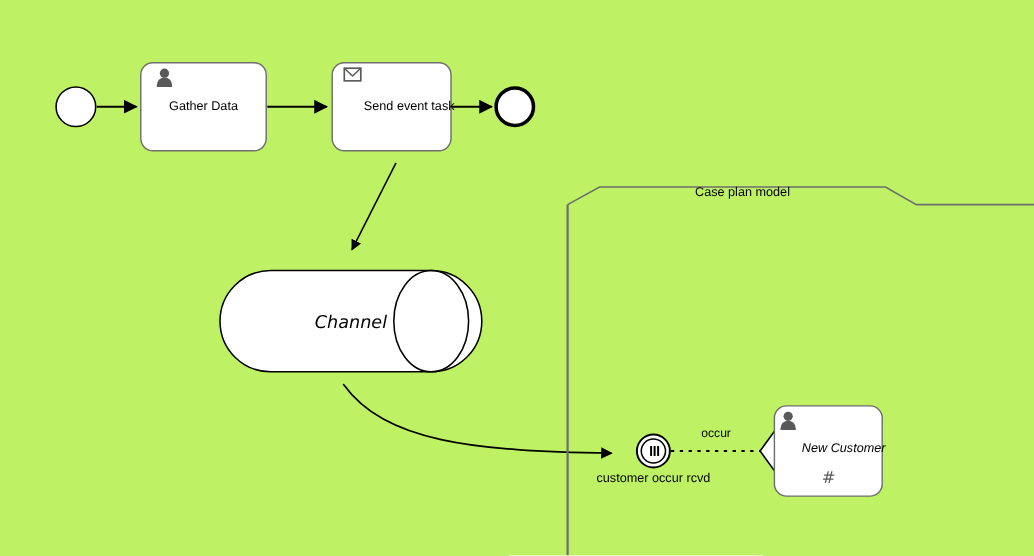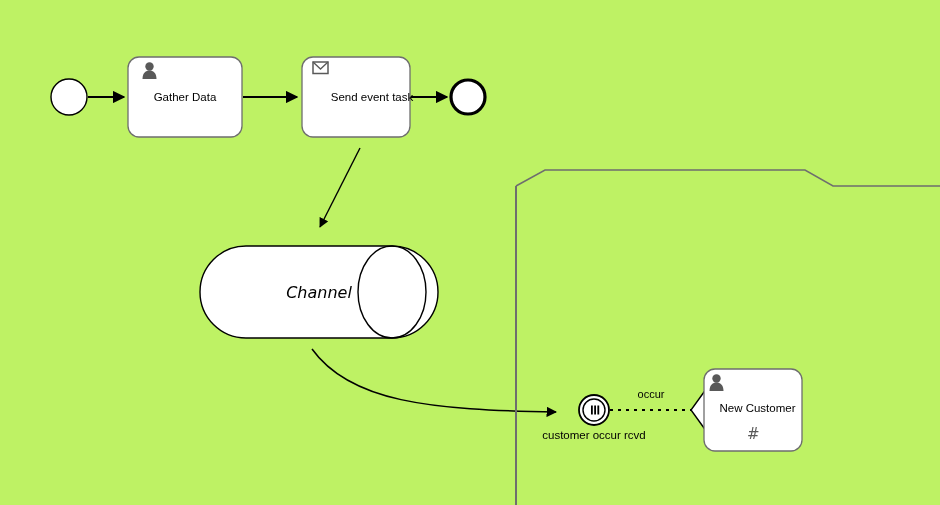--- a/index.html
+++ b/index.html
@@ -43,21 +43,22 @@
   .lbl-occur {
     font-size: 11px;
     text-align: center;
   }
   .lbl-evt {
     font-size: 11.5px;
     text-align: center;
   }
   .lbl-newcust {
     font-size: 11.5px;
-    text-align: center;
+    text-align: right;
+    font-style: italic;
   }
   .marker-hash {
     position: absolute;
     font-family: "DejaVu Sans", sans-serif;
     font-size: 15px;
     color: #595959;
     line-height: 1;
   }
 </style>
 </head>
@@ -137,20 +138,21 @@
                C 720.0 382.4 723.5 384.6 723.5 391 Z"></path>
     </g>
   </svg>
 
   <div class="lbl lbl-task" style="left:128px; top:92px; width:114px;">Gather Data</div>
 
   <div class="lbl lbl-task" style="left:302px; top:92px; width:108px;margin-left:16px;">Send event task</div>
 
   <div class="lbl lbl-channel" style="left:246px; top:285px; width:146px;font-style:italic;">Channel</div>
 
+  <div class="lbl lbl-caseplan" style="left:545px; top:170px; width:260px;">Case plan model</div>
 
   <div class="lbl lbl-occur" style="left:611px; top:389px; width:80px;">occur</div>
 
   <div class="lbl lbl-evt" style="left:524px; top:430px; width:140px;">customer occur rcvd</div>
 
   <div class="lbl lbl-newcust" style="left:710px; top:403px; width:95px;">New Customer</div>
 
   <div class="marker-hash" style="left:747px; top:427px;">#</div>
 
 </div>

